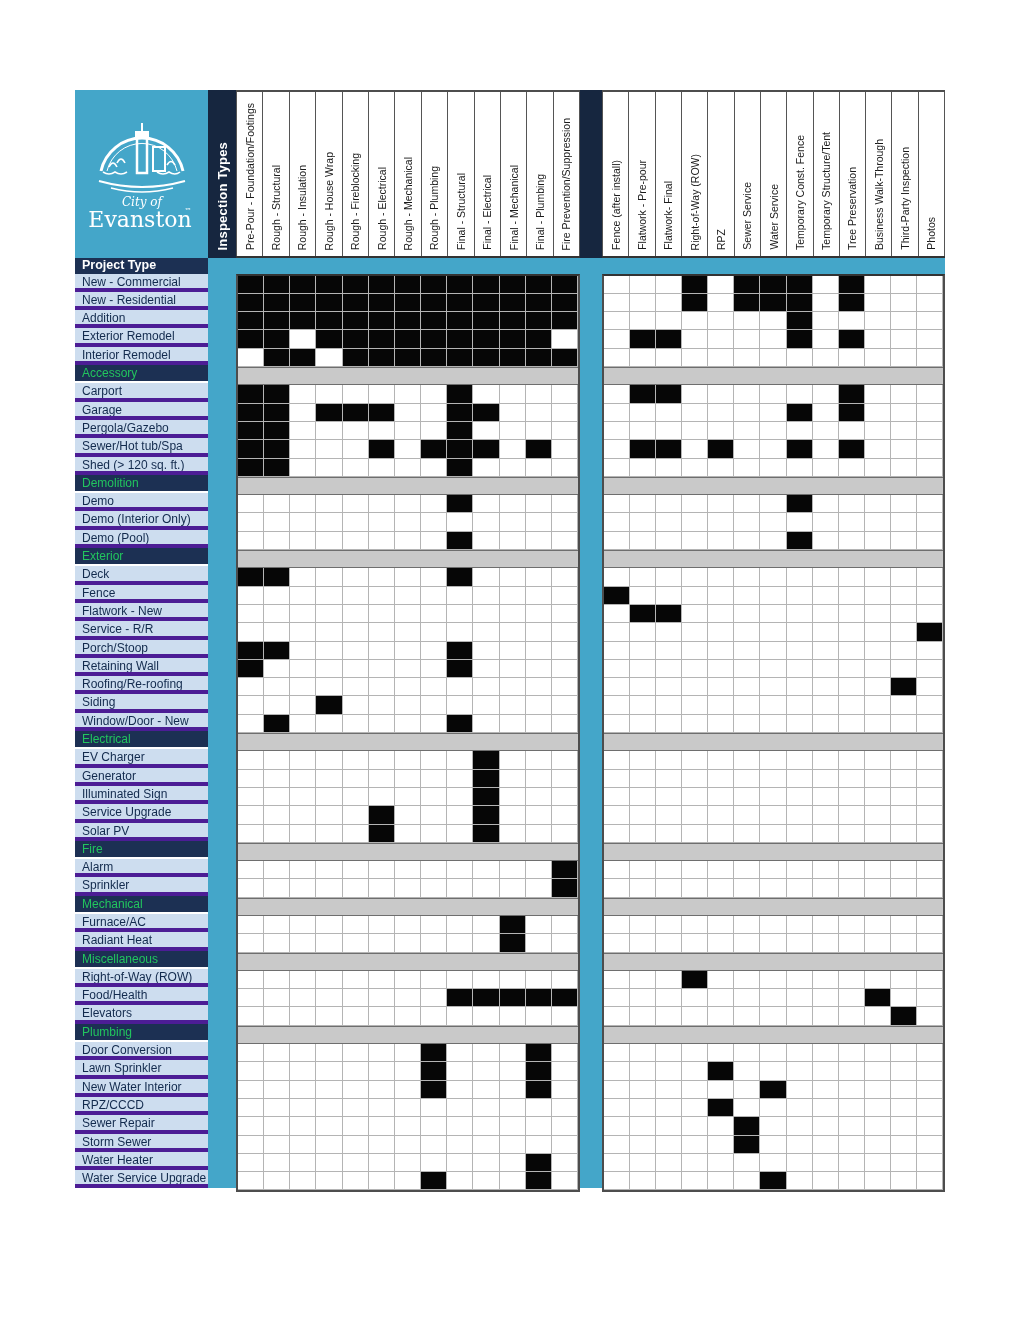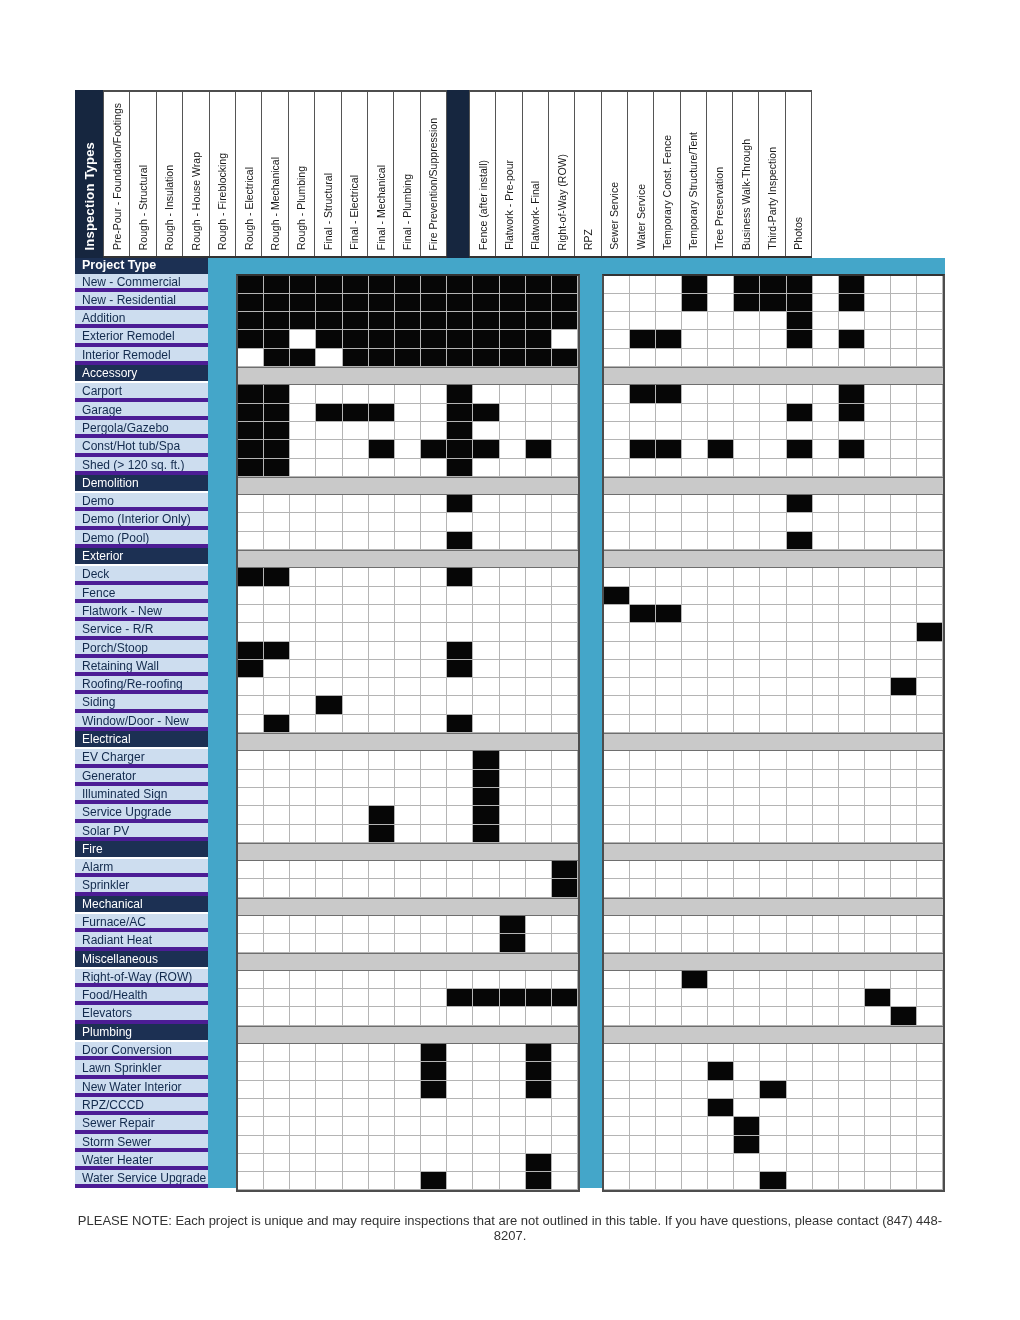--- a/index.html
+++ b/index.html
@@ -27,41 +27,63 @@
   .hcell span{writing-mode:vertical-rl;transform:rotate(180deg);font-size:10.5px;color:#1a1a1a;
               margin-bottom:6px;white-space:nowrap;letter-spacing:0;}
   
   .body{position:absolute;left:75px;top:258px;width:870px;display:flex;}
   .labelcol{width:133px;}
   .label-hdr{height:15.6px;background:var(--navy);color:#fff;font-weight:bold;font-size:12.5px;
              line-height:15px;padding-left:7px;}
   .lrow{height:var(--rh);background:var(--label-bg);border-bottom:4px solid #4c1d95;
         color:var(--label-text);font-size:12px;line-height:16px;padding-left:7px;
         white-space:nowrap;overflow:hidden;}
-  .lsec{height:var(--rh);background:var(--navy);border-bottom:2px solid #fff;color:#ffffff;
+  .lsec{height:var(--rh);background:var(--navy);border-bottom:2px solid #fff;color:#22c55e;
         font-size:12px;line-height:16px;padding-left:7px;white-space:nowrap;}
   .matrix{position:relative;width:737px;background:var(--teal);}
   .mgrid{position:absolute;top:15.6px;display:grid;grid-template-columns:repeat(13,1fr);
          grid-auto-rows:var(--rh);background:#fff;border:2px solid var(--dark);border-top-color:#333;}
   .mgrid.g1{left:28px;width:344px;}
   .mgrid.g2{left:394px;width:343px;}
   .mcell{border-right:1px solid var(--grid);border-bottom:1px solid var(--grid);background:#fff;}
   .mcell.on{background:var(--cellblack);}
   .msec{grid-column:1/-1;background:var(--sec-gray);border-top:1.5px solid #6e6e6e;border-bottom:1.5px solid #6e6e6e;}
   
   .note{position:absolute;left:75px;top:1213px;width:870px;text-align:center;font-size:13px;color:#333;}
   
   .logo-svg text{font-family:"DejaVu Serif", serif;fill:#fff;}
 </style>
 </head>
 <body>
 
 <div class="page">
 
   <div class="hdr">
+    <div class="logo-block">
+      <svg class="logo-svg" width="110" height="130" viewBox="0 0 110 130">
+
+        <path d="M14 62 A42 42 0 0 1 96 62" fill="none" stroke="#fff" stroke-width="3"></path>
+        <path d="M20 62 A36 36 0 0 1 90 62" fill="none" stroke="#fff" stroke-width="1"></path>
+
+        <rect x="50" y="28" width="10" height="36" fill="none" stroke="#fff" stroke-width="2.5"></rect>
+        <rect x="48" y="22" width="14" height="6" fill="#fff"></rect>
+        <line x1="55" y1="14" x2="55" y2="22" stroke="#fff" stroke-width="2"></line>
+
+        <rect x="66" y="38" width="12" height="24" fill="none" stroke="#fff" stroke-width="2"></rect>
+
+        <path d="M22 58 q4 -8 8 0 M30 54 q4 -8 8 0 M80 56 q4 -7 8 0" fill="none" stroke="#fff" stroke-width="1.6"></path>
+        <path d="M16 63 q6 4 12 0 q6 4 12 0 M70 63 q6 4 12 0 q6 4 11 0" fill="none" stroke="#fff" stroke-width="1.6"></path>
+
+        <path d="M12 72 q43 12 86 0" fill="none" stroke="#fff" stroke-width="2"></path>
+        <path d="M24 79 q31 8 62 0" fill="none" stroke="#fff" stroke-width="1.4"></path>
+        <text x="55" y="97" text-anchor="middle" font-size="12" font-style="italic">City of</text>
+        <text x="53" y="118" text-anchor="middle" font-size="22">Evanston</text>
+        <text x="101" y="104" text-anchor="middle" font-size="7">™</text>
+      </svg>
+    </div>
     <div class="insp-strip">
       <span>Inspection Types</span>
     </div>
     <div class="hgroup g1" id="hg1">
         <div class="hcell">
           <span>Pre-Pour - Foundation/Footings</span>
         </div>
         <div class="hcell">
           <span>Rough - Structural</span>
         </div>
@@ -148,21 +170,21 @@
       <div class="label-hdr">Project Type</div>
     <div class="lrow">New - Commercial</div>
         <div class="lrow">New - Residential</div>
         <div class="lrow">Addition</div>
         <div class="lrow">Exterior Remodel</div>
         <div class="lrow">Interior Remodel</div>
         <div class="lsec">Accessory</div>
         <div class="lrow">Carport</div>
         <div class="lrow">Garage</div>
         <div class="lrow">Pergola/Gazebo</div>
-        <div class="lrow">Const/Hot tub/Spa</div>
+        <div class="lrow">Sewer/Hot tub/Spa</div>
         <div class="lrow">Shed (&gt; 120 sq. ft.)</div>
         <div class="lsec">Demolition</div>
         <div class="lrow">Demo</div>
         <div class="lrow">Demo (Interior Only)</div>
         <div class="lrow">Demo (Pool)</div>
         <div class="lsec">Exterior</div>
         <div class="lrow">Deck</div>
         <div class="lrow">Fence</div>
         <div class="lrow">Flatwork - New</div>
         <div class="lrow">Service - R/R</div>
@@ -1306,14 +1328,13 @@
           <div class="mcell"></div>
           <div class="mcell"></div>
           <div class="mcell"></div>
           <div class="mcell"></div>
           <div class="mcell"></div>
           <div class="mcell"></div>
         </div>
     </div>
   </div>
 
-  <div class="note">PLEASE NOTE: Each project is unique and may require inspections that are not outlined in this table. If you have questions, please contact (847) 448-8207.</div>
 </div>
 
 </body></html>

